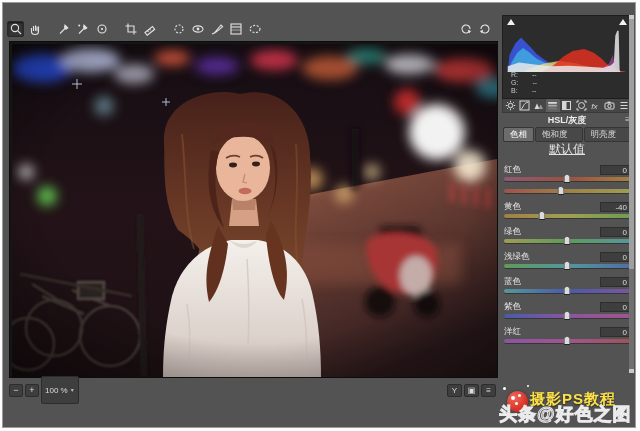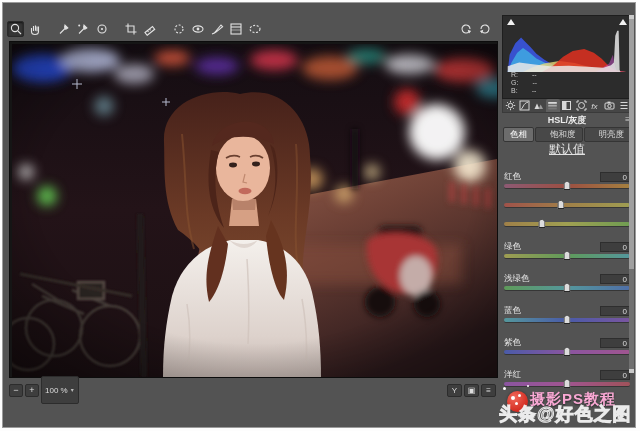--- a/index.html
+++ b/index.html
@@ -40,45 +40,45 @@
 .rgbrow span.v{display:inline-block;margin-left:14px;color:#cfcfcf}
 .tabicons{display:flex;height:14px;background:#464646;border:1px solid #3a3a3a;border-top:none}
 .ticon{flex:1;display:flex;align-items:center;justify-content:center}
 .ticon svg{stroke:#d8d8d8;fill:none;stroke-width:1}
 .ticon.sel{background:#5f5f5f;border-radius:2px 2px 0 0}
 .ptitle{position:relative;height:14px;text-align:center;font-size:9px;font-weight:bold;
   color:#ececec;line-height:14px}
 .pmenu{position:absolute;right:2px;top:3px;color:#cfcfcf;font-size:8px;line-height:8px}
 .subtabs{display:flex;height:15px;gap:1px;margin:0 1px}
 .stab{background:#484848;border:1px solid #353535;color:#d9d9d9;font-size:8.5px;
-  line-height:13px;text-align:right;border-radius:2px;padding:0 6px}
+  line-height:13px;text-align:left;border-radius:2px;padding:0 6px}
 .stab.sel{background:#6c6c6c;color:#fff}
 .stab.grow{flex:1}
 .deflink{height:14px;text-align:center;font-size:12px;color:#e2e2e2;line-height:15px}
 .deflink span{text-decoration:underline}
 .sliders{margin-top:1px}
-.slider{margin:15px 2px 6px 2px}
+.slider{margin:8px 2px 6px 2px}
 .srow{display:flex;justify-content:space-between;align-items:center;height:11px}
 .slabel{font-size:8.5px;color:#e6e6e6}
 .svalue{width:30px;height:10px;background:#3e3e3e;border:1px solid #2e2e2e;color:#dedede;
   font-size:8px;text-align:right;line-height:9px;padding-right:2px}
 .strack{position:relative;height:4px;border-radius:2px;margin-top:2px;
   box-shadow:0 1px 0 rgba(0,0,0,.35)}
 .sthumb{position:absolute;top:-3px;width:7px;height:9px;background:#dcdcdc;border:1px solid #262626;
   clip-path:polygon(50% 0,100% 38%,100% 100%,0 100%,0 38%);transform:translateX(-50%)}
 .scroll{position:absolute;right:1px;top:12px;width:5px;height:358px;background:#707070}
 .scroll .sthumb2{position:absolute;left:0;top:4px;width:100%;height:250px;background:#9f9f9f}
 .scroll .arr{position:absolute;left:0;width:100%;height:4px;background:#c9c9c9}
 .scroll .arr.b{bottom:0}
 
 .wm{position:absolute;z-index:20;pointer-events:none}
 .wm-logo{position:absolute;left:504px;top:388px;width:21px;height:21px;border-radius:50%;
   background:radial-gradient(circle at 35% 30%,#f0685a,#d42b20 70%);box-shadow:0 0 3px rgba(0,0,0,.4)}
 .wm-logo i{position:absolute;background:#fff;border-radius:50%}
-.wm1{position:absolute;left:527px;top:387px;font-size:15px;font-weight:bold;color:#f9a8d4;
+.wm1{position:absolute;left:527px;top:387px;font-size:15px;font-weight:bold;color:#fde047;
   text-shadow:0 1px 2px rgba(0,0,0,.55);letter-spacing:1px;white-space:nowrap}
 .wm2{position:absolute;left:496px;top:399px;font-size:18px;font-weight:bold;color:transparent;
   -webkit-text-stroke:1px #f4f4f4;letter-spacing:1px;white-space:nowrap;opacity:.95}
 .spark{position:absolute;background:#fff;border-radius:50%;z-index:21}
 </style>
 </head>
 <body>
 
 <div id="screen">
  <div class="window">
@@ -408,20 +408,24 @@
     <div class="strack" style="background:linear-gradient(90deg,#8d5a74,#9c4f42,#a5803f)">
       <span class="sthumb" style="left:50%"></span>
     </div>
           </div>
           <div class="slider">
     <div class="strack" style="background:linear-gradient(90deg,#a0524a,#a08048,#9f9d52)">
       <span class="sthumb" style="left:45%"></span>
     </div>
           </div>
           <div class="slider">
+            <div class="srow">
+      <span class="slabel">黄色</span>
+      <span class="svalue">-40</span>
+    </div>
     <div class="strack" style="background:linear-gradient(90deg,#a08048,#a0a052,#6f9d52)">
       <span class="sthumb" style="left:30%"></span>
     </div>
           </div>
           <div class="slider">
             <div class="srow">
       <span class="slabel">绿色</span>
       <span class="svalue">0</span>
     </div>
     <div class="strack" style="background:linear-gradient(90deg,#9f9d52,#5f9b5a,#54979c)">

